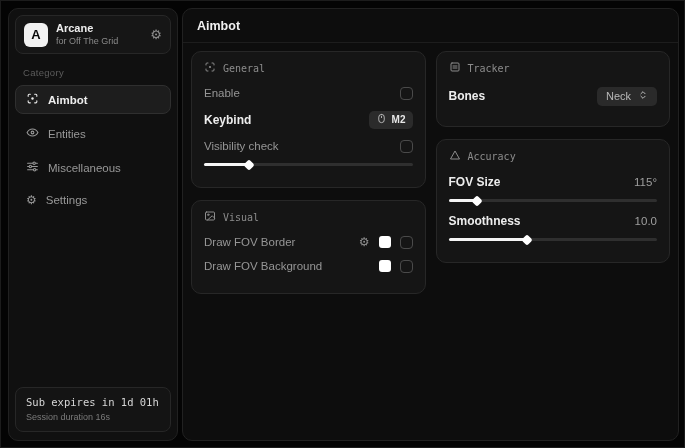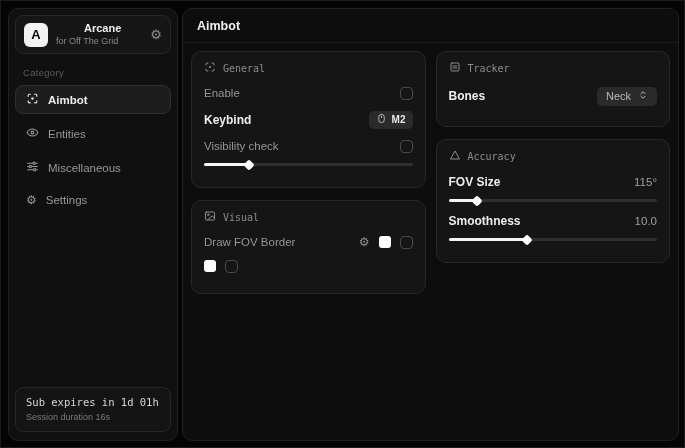--- a/index.html
+++ b/index.html
@@ -4,21 +4,21 @@
 <style>
   * { margin:0; padding:0; box-sizing:border-box; }
   html,body { width:685px; height:448px; }
   body { font-family:"Liberation Sans", sans-serif; background:#000; }
   .window { position:relative; width:685px; height:448px; background:#040404; border:1px solid #1c1c1c; overflow:hidden; }
 
   
   .sidebar { position:absolute; left:7px; top:7px; width:170px; height:433px; background:#101010; border:1px solid #212121; border-radius:10px; }
   .app-header { display:flex; align-items:center; gap:8px; margin:6px; padding:6px 8px; background:#161616; border:1px solid #272727; border-radius:8px; }
   .logo { width:24px; height:24px; background:#f2f2f2; border-radius:6px; display:flex; align-items:center; justify-content:center; font-weight:bold; font-size:13px; color:#0a0a0a; }
-  .app-title { font-size:11px; font-weight:bold; color:#ededed; line-height:1.25;margin-left:28px; }
+  .app-title { font-size:11px; font-weight:bold; color:#ededed; line-height:1.25; }
   .app-sub { font-size:9px; color:#8a8a8a; line-height:1.25; }
   .hdr-gear { margin-left:auto; color:#8d8d8d; font-size:13px; line-height:1; cursor:pointer; }
   .cat-label { margin:13px 14px 7px; font-size:9.5px; color:#5c5c5c; letter-spacing:.3px; }
   .nav { display:flex; flex-direction:column; gap:5px; padding:0 6px; }
   .nav-item { display:flex; align-items:center; gap:9px; padding:6px 10px; border:1px solid transparent; border-radius:8px; color:#989898; font-size:11.5px; cursor:pointer; }
   .nav-item.active { background:#1d1d1d; border-color:#2f2f2f; color:#ededed; font-weight:600; }
   .nav-item svg, .card-hd svg { flex:0 0 auto; }
   .gear-glyph { font-size:12px; line-height:1; }
   .side-footer { position:absolute; left:6px; right:6px; bottom:8px; padding:8px 10px 9px; background:#141414; border:1px solid #272727; border-radius:8px; }
   .foot1 { font-family:"DejaVu Sans Mono", monospace; font-size:10.5px; color:#d6d6d6; }
@@ -177,20 +177,21 @@
           <div class="row">
             <span class="lab-muted">Draw FOV Border</span>
             <span class="rgroup">
               <span class="row-gear">⚙</span>
               <span class="swatch" style="background: rgb(255, 255, 255);"></span>
               <span class="checkbox"></span>
             </span>
           </div>
 
           <div class="row">
+            <span class="lab-muted">Draw FOV Background</span>
             <span class="rgroup">
               <span class="swatch" style="background: rgb(255, 255, 255);"></span>
               <span class="checkbox"></span>
             </span>
           </div>
         </div>
       </div>
 
       <div class="col">
 

